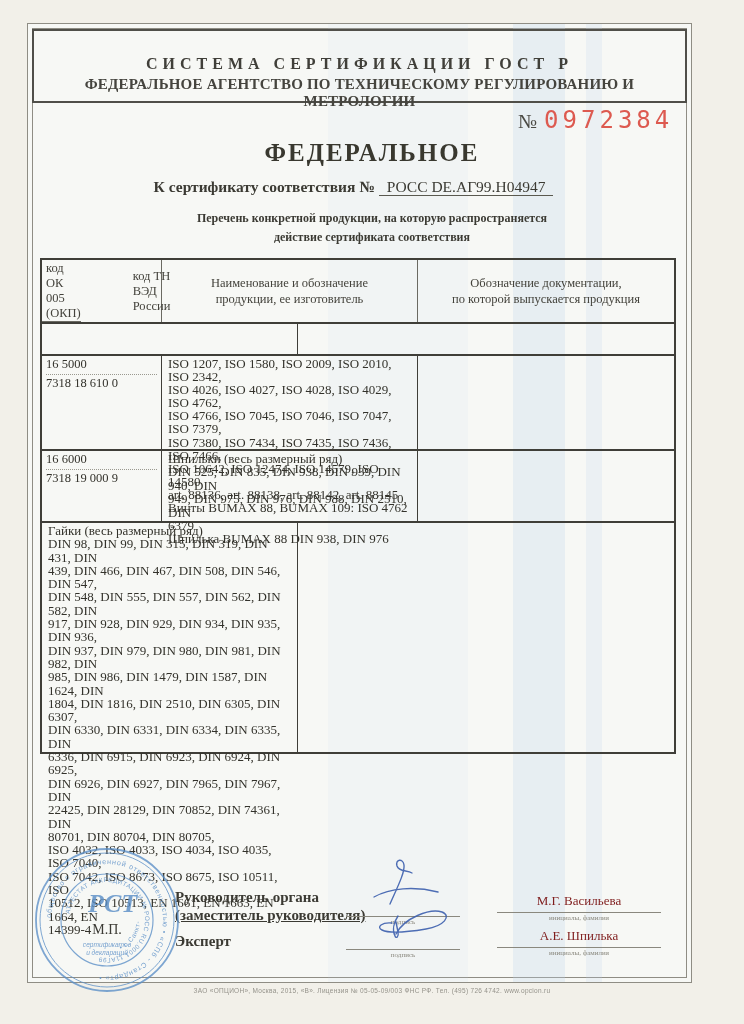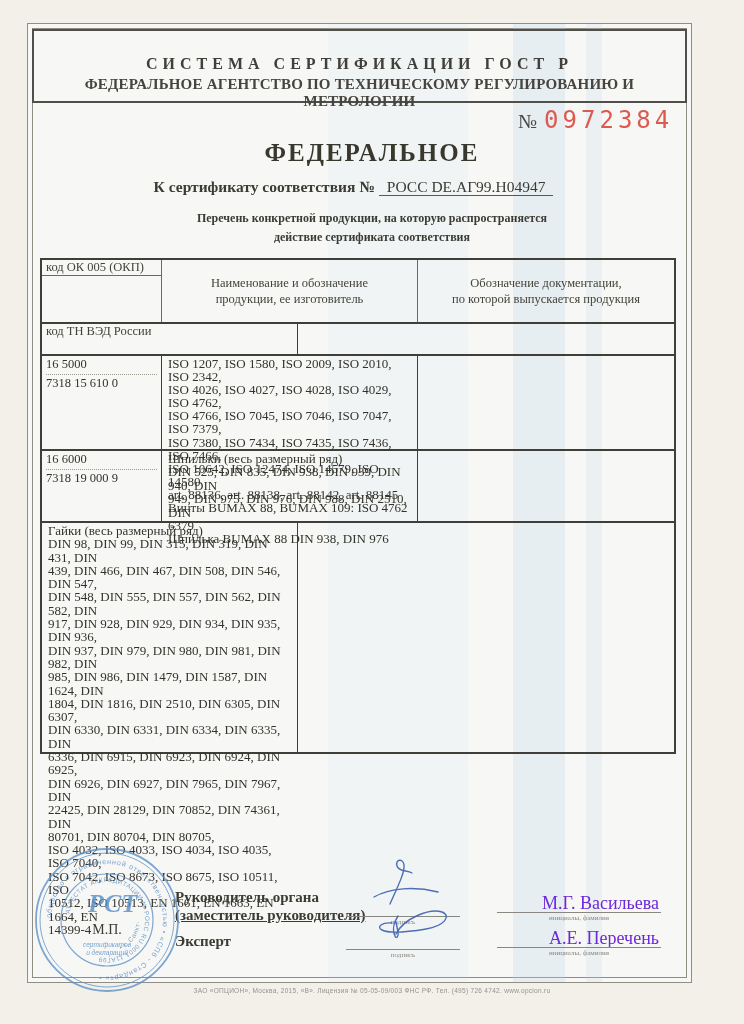--- a/index.html
+++ b/index.html
@@ -37,21 +37,21 @@
   .cert-line .cert-num{border-bottom:1px solid #5a594f;padding:0 8px;}
 
   .purpose{position:absolute;left:0;top:209px;width:744px;text-align:center;
     font-size:12px;font-weight:bold;line-height:19px;color:#3b3a33;}
 
   
   .ptable{position:absolute;left:40px;top:258px;width:636px;border:2px solid #3f3e38;
     box-sizing:border-box;background:transparent;}
   .thead{display:flex;height:62px;border-bottom:2px solid #3f3e38;font-size:12.5px;color:#44433c;}
   .th{box-sizing:border-box;}
-  .th.c1{width:120px;border-right:1px solid #6b6a62;display:flex;flex-direction:column;gap:48px;}
+  .th.c1{width:120px;border-right:1px solid #6b6a62;display:flex;flex-direction:row;gap:48px;}
   .th.c1 .half{flex:1;display:flex;align-items:center;padding-left:4px;}
   .th.c1 .half.top{border-bottom:1px solid #6b6a62;}
   .th.c2{width:256px;border-right:1px solid #6b6a62;display:flex;align-items:center;justify-content:center;text-align:center;white-space:pre-line;line-height:16px;}
   .th.c3{flex:1;display:flex;align-items:center;justify-content:center;text-align:center;white-space:pre-line;line-height:16px;}
   .trow{display:flex;border-bottom:2px solid #3f3e38;font-size:13px;color:#33322b;}
   .trow:last-child{border-bottom:none;}
   .td{box-sizing:border-box;}
   .td.c1{width:120px;border-right:1.5px solid #3f3e38;padding:1px 4px 2px 4px;font-size:12.5px;}
   .td.c1 .dotsep{border-top:1px dotted #9a998f;margin:2px 0 1px 0;}
   .td.c2{width:256px;border-right:1.5px solid #3f3e38;padding:1px 5px 2px 6px;
@@ -64,21 +64,21 @@
   
   .sig-label1{position:absolute;left:175px;top:888px;font-size:15px;font-weight:bold;
     line-height:18px;color:#3b3a33;}
   .sig-label1 .u{text-decoration:underline;}
   .sig-label2{position:absolute;left:175px;top:933px;font-size:15px;font-weight:bold;color:#3b3a33;}
   .sig-line{position:absolute;border-top:1px solid #8a887e;height:0;}
   .sig-line1{left:346px;top:916px;width:114px;}
   .sig-line2{left:346px;top:949px;width:114px;}
   .sig-caption{position:absolute;font-size:7px;color:#8a887e;text-align:center;width:114px;}
   .cap1{left:346px;top:918px;} .cap2{left:346px;top:951px;}
-  .name{position:absolute;width:160px;text-align:right;font-size:18px;color:#6d28d9;}
+  .name{position:absolute;width:160px;text-align:center;font-size:13px;color:#7f1d1d;}
   .name1{left:499px;top:893px;} .name2{left:499px;top:928px;}
   .name-line{position:absolute;border-top:1px solid #8a887e;width:164px;height:0;}
   .nline1{left:497px;top:912px;} .nline2{left:497px;top:947px;}
   .name-caption{position:absolute;font-size:7px;color:#8a887e;text-align:center;width:164px;}
   .ncap1{left:497px;top:914px;} .ncap2{left:497px;top:949px;}
 
   .stamp-wrap{position:absolute;left:32px;top:846px;width:150px;height:152px;}
   .autograph{position:absolute;left:352px;top:856px;width:116px;height:96px;}
 
   .footer-print{position:absolute;left:0;top:987px;width:744px;text-align:center;
@@ -133,21 +133,21 @@
 
     <div class="trow rowA">
       <div class="td c2"></div>
       <div class="td c3"></div>
     </div>
 
     <div class="trow rowB">
       <div class="td c1">
         <div>16 5000</div>
         <div class="dotsep"></div>
-        <div>7318 15 610 0</div>
+        <div>7318 18 610 0</div>
       </div>
       <div class="td c2">ISO 1207, ISO 1580, ISO 2009, ISO 2010, ISO 2342,
 ISO 4026, ISO 4027, ISO 4028, ISO 4029, ISO 4762,
 ISO 4766, ISO 7045, ISO 7046, ISO 7047, ISO 7379,
 ISO 7380, ISO 7434, ISO 7435, ISO 7436, ISO 7466,
 ISO 10642, ISO 12474, ISO 14579, ISO 14580
 art. 88136, art. 88138, art. 88142, art. 88145
 Винты BUMAX 88, BUMAX 109: ISO 4762</div>
       <div class="td c3"></div>
     </div>
@@ -194,21 +194,21 @@
   </div>
   <div class="sig-line sig-line1"></div>
   <div class="sig-caption cap1">подпись</div>
   <div class="name name1">М.Г. Васильева</div>
   <div class="name-line nline1"></div>
   <div class="name-caption ncap1">инициалы, фамилия</div>
 
   <div class="sig-label2">Эксперт</div>
   <div class="sig-line sig-line2"></div>
   <div class="sig-caption cap2">подпись</div>
-  <div class="name name2">А.Е. Перечень</div>
+  <div class="name name2">А.Е. Шпилька</div>
   <div class="name-line nline2"></div>
   <div class="name-caption ncap2">инициалы, фамилия</div>
 
   <div class="stamp-wrap">
     <svg width="150" height="152" viewBox="0 0 150 152">
       <g stroke="#5b8fc7" fill="none" opacity="0.78">
         <circle cx="75" cy="74" r="71" stroke-width="1.8"></circle>
         <circle cx="75" cy="74" r="67" stroke-width="1"></circle>
         <circle cx="75" cy="74" r="46" stroke-width="1.2"></circle>
       </g>

